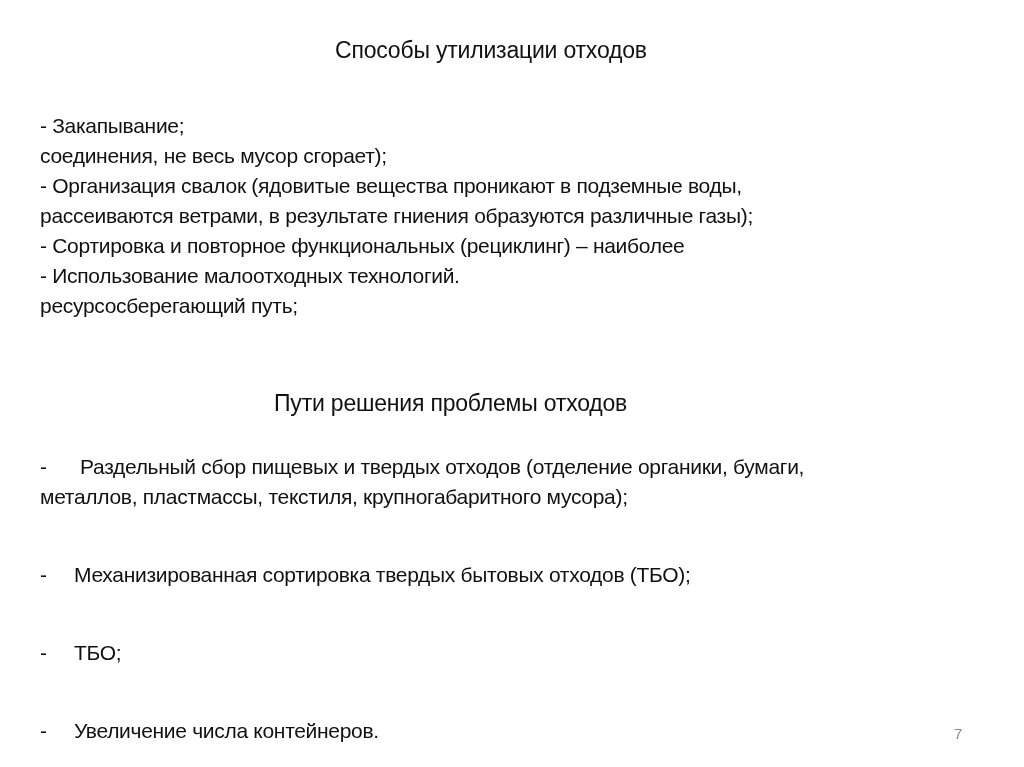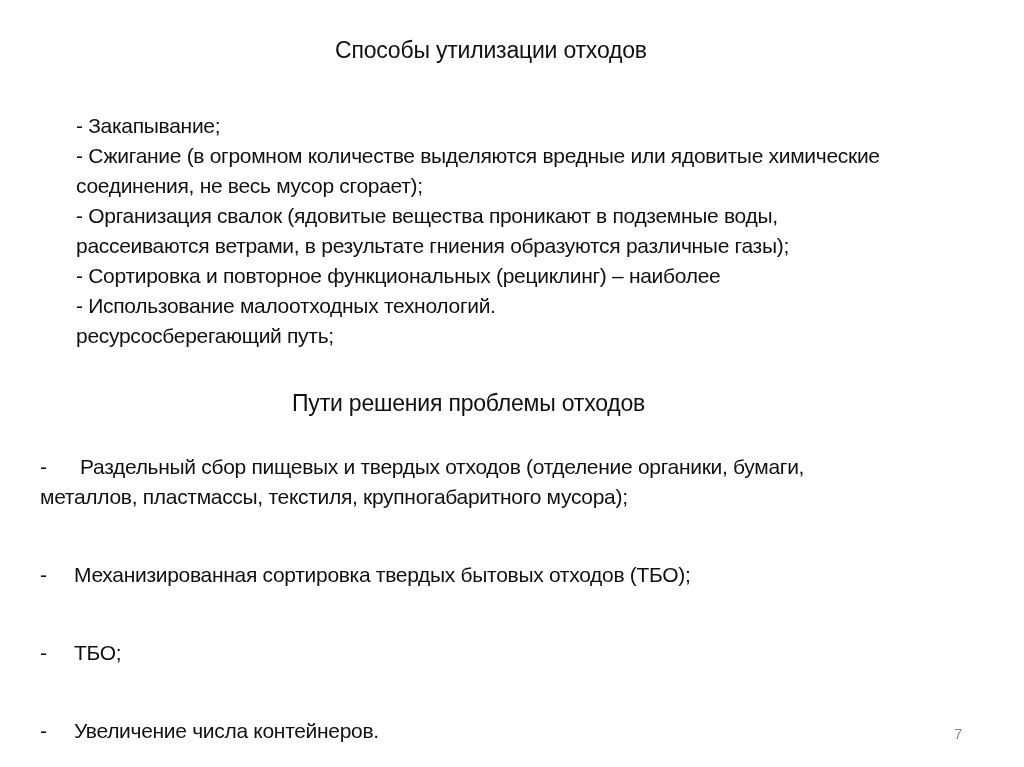--- a/index.html
+++ b/index.html
@@ -22,32 +22,32 @@
       background: #ffffff;
     }
     .title {
       position: absolute;
       font-size: 23px;
       line-height: 28px;
       white-space: nowrap;
       letter-spacing: -0.2px;
     }
     #title1 { left: 335px; top: 36px; }
-    #title2 { left: 292px; top: 389px; }
+    #title2 { left: 274px; top: 389px; }
 
     .block {
       position: absolute;
       left: 40px;
       width: 960px;
       font-size: 21px;
       line-height: 30px;
       letter-spacing: -0.3px;
     }
     #block1 { top: 111px; }
-    .line { white-space: nowrap; height: 30px; margin-left: 36px; }
+    .line { white-space: nowrap; height: 30px; }
 
     #block2 { top: 452px; }
     .b2item { position: relative; }
     .b2item .dash {
       position: absolute;
       left: 0;
       top: 0;
     }
     .b2item .txt {
       display: block;
@@ -68,21 +68,20 @@
   </style>
 </head>
 <body>
 
 <div class="slide">
 
   <div id="title1" class="title">Способы утилизации отходов</div>
 
   <div id="block1" class="block">
     <div class="line">- Закапывание;</div>
-    <div class="line">- Сжигание (в огромном количестве выделяются вредные или ядовитые химические</div>
     <div class="line">соединения, не весь мусор сгорает);</div>
     <div class="line">- Организация свалок  (ядовитые вещества проникают в подземные воды,</div>
     <div class="line">рассеиваются ветрами, в результате гниения образуются различные газы);</div>
     <div class="line">- Сортировка и повторное функциональных (рециклинг) – наиболее</div>
     <div class="line">- Использование малоотходных технологий.</div>
     <div class="line">ресурсосберегающий путь;</div>
   </div>
 
   <div id="title2" class="title">Пути решения проблемы отходов</div>
 

